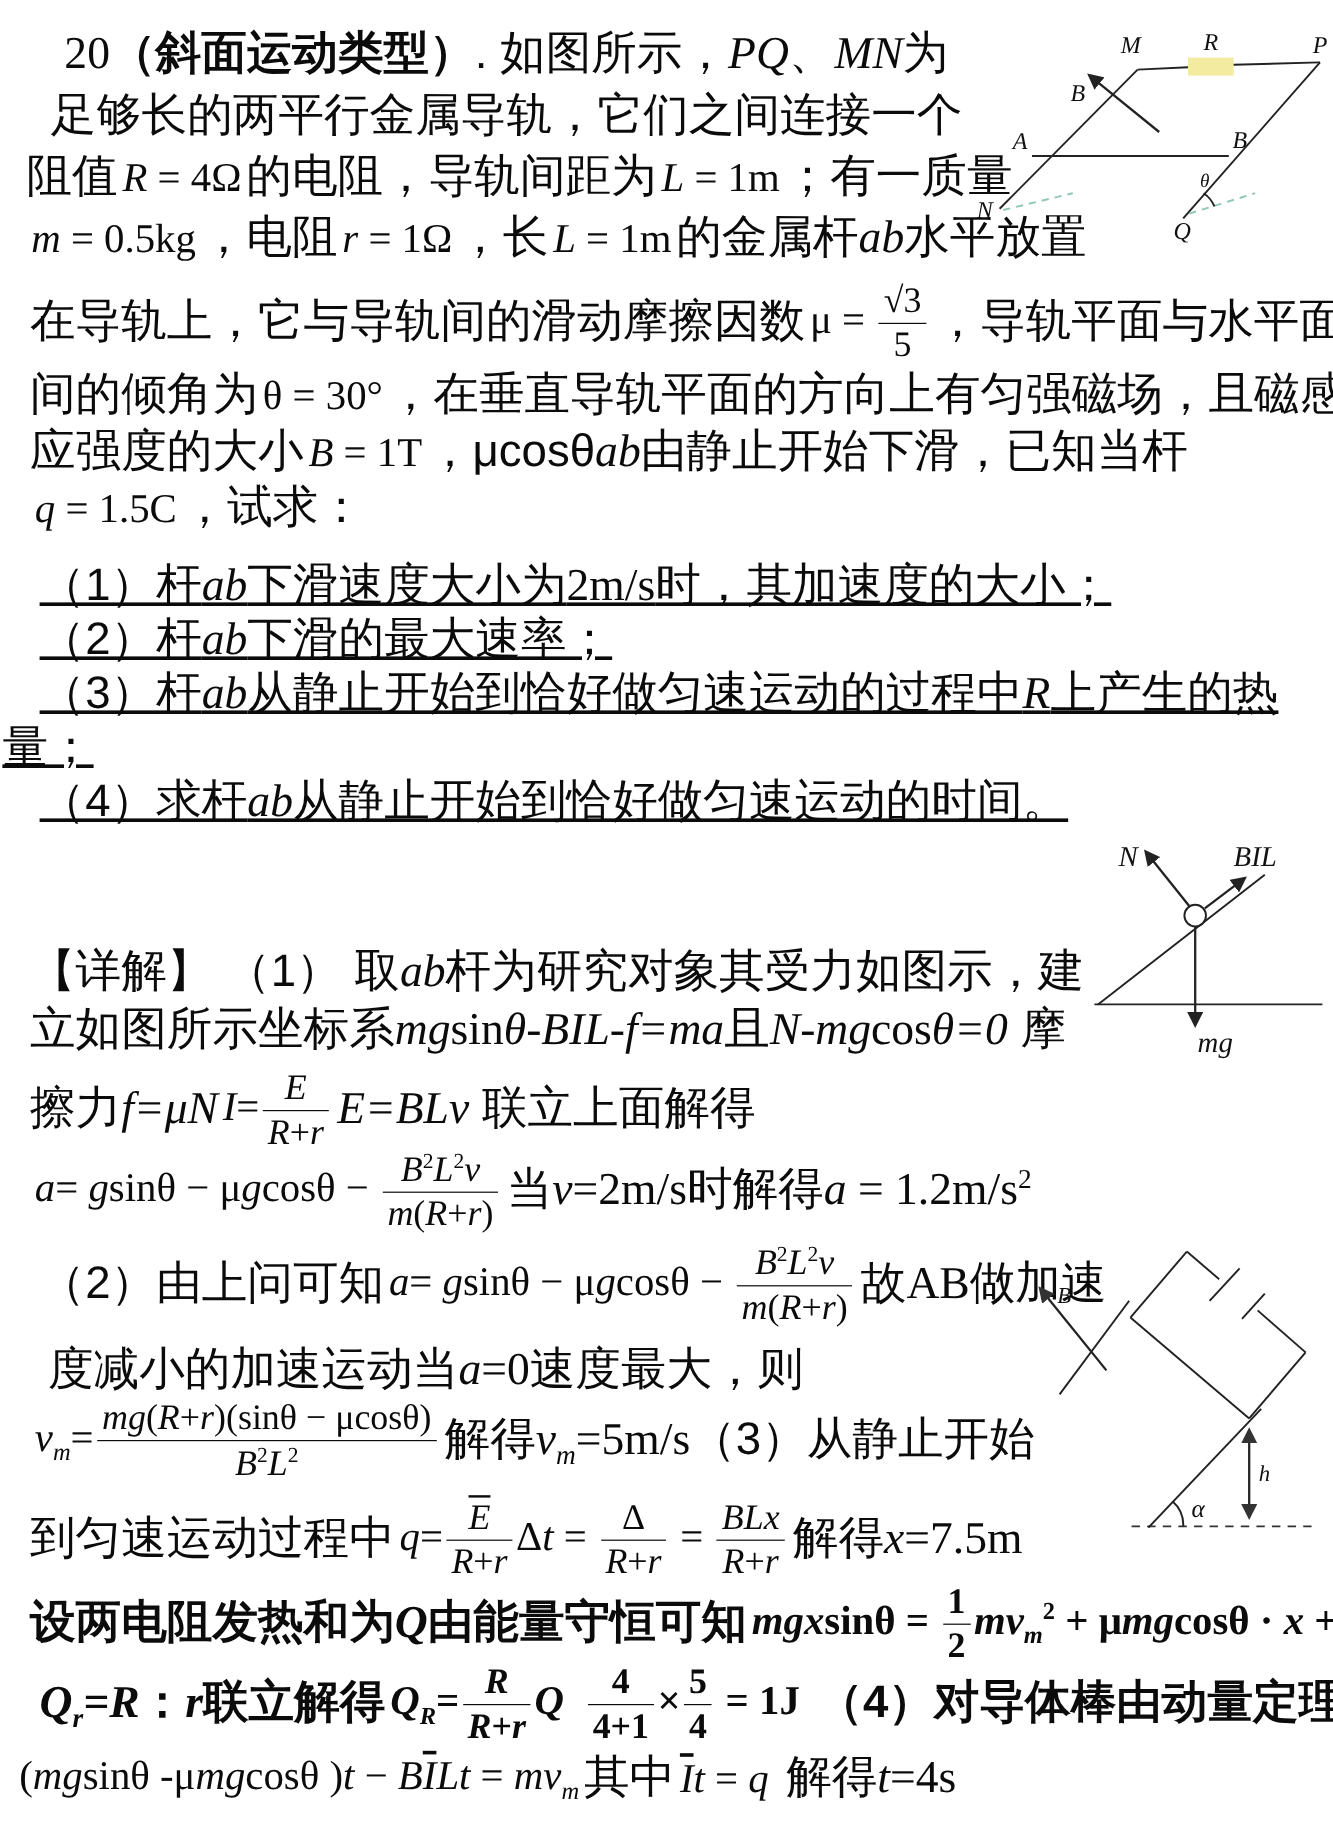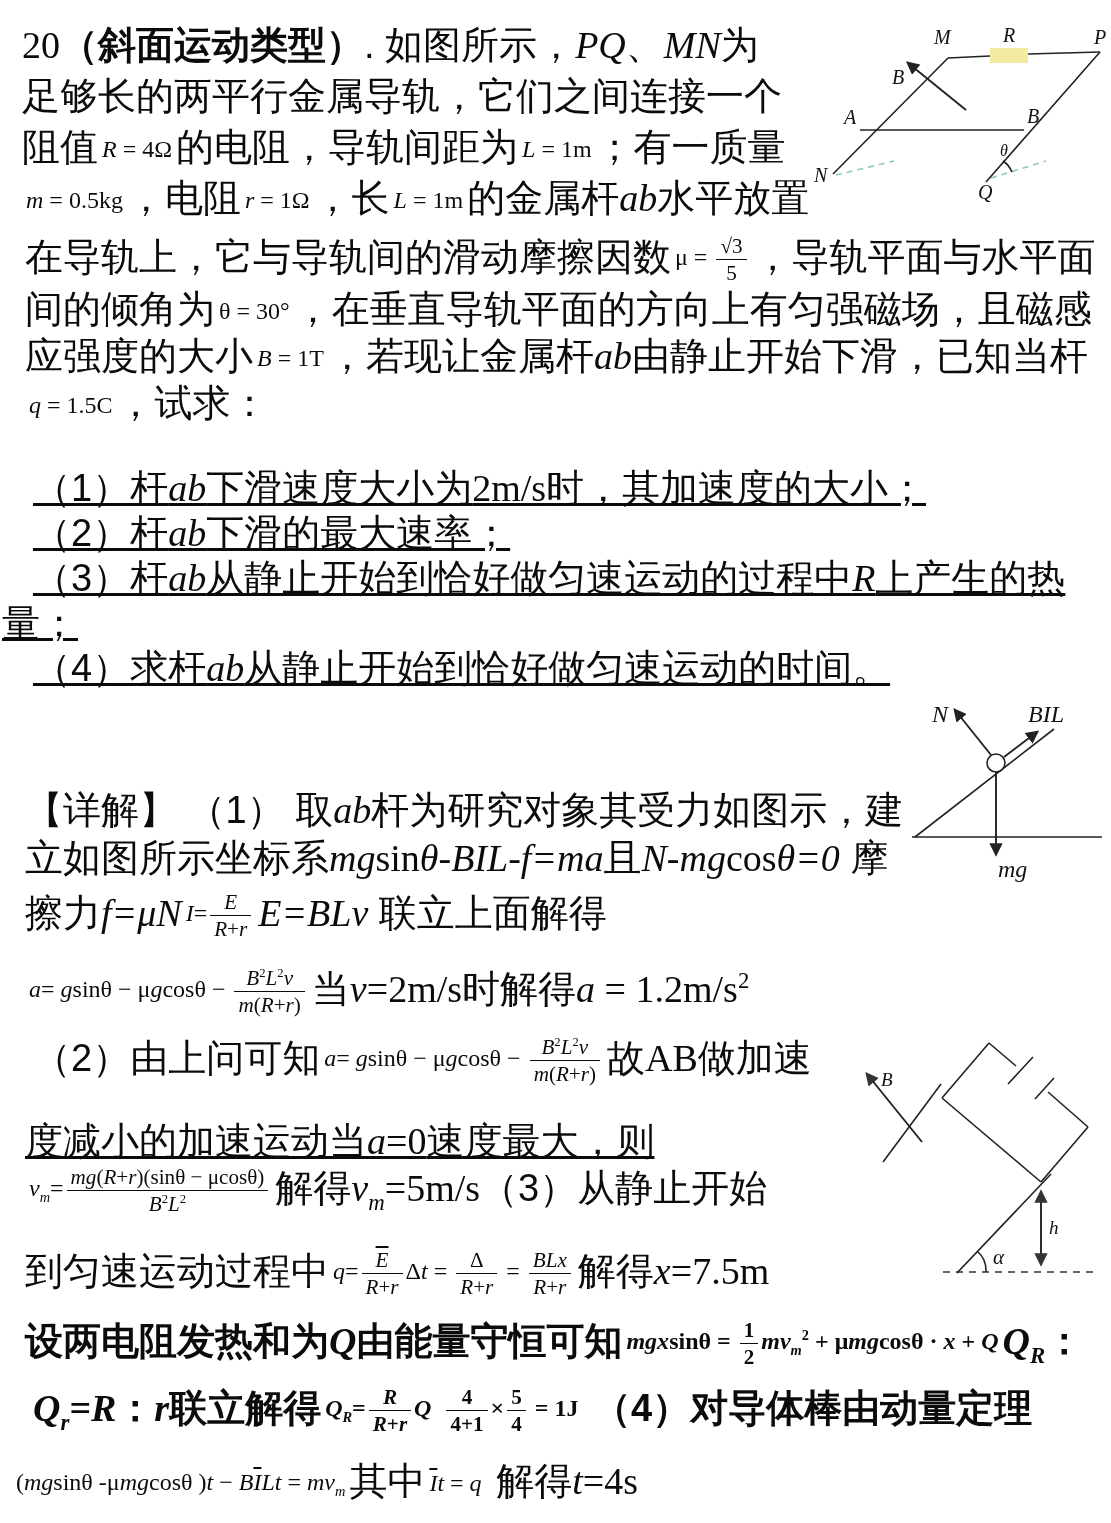--- a/index.html
+++ b/index.html
@@ -5,49 +5,49 @@
   * { margin:0; padding:0; box-sizing:border-box; }
   html,body { background:#ffffff; }
   .page {
     position:relative; width:1111px; height:1523px;
     background:#ffffff; color:#0b0b0b; overflow:hidden;
     font-family:"Liberation Sans", sans-serif;
   }
   .blk { position:absolute; }
   .ln { white-space:nowrap; font-size:38px; line-height:47px; }
   .p1 { left:22px; top:20px; width:800px; }
-  .p1 .ln { line-height:51px; }
+  .p1 .ln { line-height:51px;text-align:center; }
   .p2 { left:25px; top:234px; width:1080px; }
   .p2 .ln { line-height:47px; }
   .qs { left:25px; top:466px; width:1086px;text-decoration:underline; }
   .qs .ln { line-height:45px; }
   .ind { margin-left:8px; }
   .outd { margin-left:-23px; }
   .ans { left:25px; top:697px; width:880px; }
   .ans .ln { line-height:49px; }
   .det1 { left:25px; top:786px; width:880px; }
   .det1 .ln { line-height:48px; }
   .d3 { left:25px; top:890px; }
   .d4 { left:25px; top:957px; }
   .d5 { left:25px; top:1035px; }
-  .d6 { left:25px; top:1118px;text-decoration:underline; }
+  .d6 { left:40px; top:1118px; }
   .d7 { left:25px; top:1165px; }
   .d8 { left:25px; top:1248px; }
   .d9 { left:25px; top:1318px;font-weight:bold; }
   .d10 { left:25px; top:1385px;font-weight:bold; }
   .d11 { left:12px; top:1458px; }
   .cn { font-family:"Liberation Sans", sans-serif; }
   .cnb { font-family:"Liberation Sans", sans-serif; font-weight:bold; }
   .it { font-family:"Liberation Serif", serif; font-style:italic; }
   .rm { font-family:"Liberation Serif", serif; }
   .sup { font-size:60%; vertical-align:super; }
   .sub { font-size:60%; vertical-align:sub; }
   .ov { text-decoration:overline; }
   .eq {
-    font-size:24px; font-family:"Liberation Serif", serif;
+    font-size:34px; font-family:"Liberation Serif", serif;
     vertical-align:middle; display:inline-block; line-height:1.15;
     margin:0 4px;
   }
   .f { display:inline-block; text-align:center; vertical-align:middle; margin:0 3px; }
   .f .n { display:block; border-bottom:1.4px solid #0b0b0b; padding:0 4px 1px; font-size:0.88em; line-height:1.15; }
   .f .d { display:block; padding:1px 4px 0; font-size:0.88em; line-height:1.15; }
   .fig { position:absolute; }
   .fig1 { left:808px; top:22px; width:302px; height:180px; }
   .fig2 { left:888px; top:692px; width:222px; height:200px; }
   .fig3 { left:845px; top:1030px; width:266px; height:270px; }
@@ -64,21 +64,21 @@
   <div class="blk p1">
     <div class="ln"><span class="rm">20</span><span class="cnb">（斜面运动类型）</span><span class="cn">. 如图所示，</span><span class="it">PQ</span><span class="cn">、</span><span class="it">MN</span><span class="cn">为</span></div>
     <div class="ln"><span class="cn">足够长的两平行金属导轨，它们之间连接一个</span></div>
     <div class="ln"><span class="cn">阻值</span><span class="eq"><span class="it">R</span><span class="rm"> = 4Ω</span></span><span class="cn">的电阻，导轨间距为</span><span class="eq"><span class="it">L</span><span class="rm"> = 1m</span></span><span class="cn">；有一质量</span></div>
     <div class="ln"><span class="eq"><span class="it">m</span><span class="rm"> = 0.5kg</span></span><span class="cn">，电阻</span><span class="eq"><span class="it">r</span><span class="rm"> = 1Ω</span></span><span class="cn">，长</span><span class="eq"><span class="it">L</span><span class="rm"> = 1m</span></span><span class="cn">的金属杆</span><span class="it">ab</span><span class="cn">水平放置</span></div>
   </div>
 
   <div class="blk p2">
     <div class="ln"><span class="cn">在导轨上，它与导轨间的滑动摩擦因数</span><span class="eq"><span class="rm">μ = </span><span class="f"><span class="n"><span class="rm">√3</span></span><span class="d"><span class="rm">5</span></span></span></span><span class="cn">，导轨平面与水平面</span></div>
     <div class="ln"><span class="cn">间的倾角为</span><span class="eq"><span class="rm">θ = 30°</span></span><span class="cn">，在垂直导轨平面的方向上有匀强磁场，且磁感</span></div>
-    <div class="ln"><span class="cn">应强度的大小</span><span class="eq"><span class="it">B</span><span class="rm"> = 1T</span></span><span class="cn">，若现让金属杆</span><span class="it">ab</span><span class="cn">由静止开始下滑，已知当杆</span></div>
+    <div class="ln"><span class="cn">应强度的大小</span><span class="eq"><span class="it">B</span><span class="rm"> = 1T</span></span><span class="cn">，μcosθ</span><span class="it">ab</span><span class="cn">由静止开始下滑，已知当杆</span></div>
     <div class="ln"><span class="eq"><span class="it">q</span><span class="rm"> = 1.5C</span></span><span class="cn">，试求：</span></div>
   </div>
 
   <div class="blk qs">
     <div class="ln ind"><span class="cn">（1）杆</span><span class="it">ab</span><span class="cn">下滑速度大小为</span><span class="rm">2m/s</span><span class="cn">时，其加速度的大小；</span></div>
     <div class="ln ind"><span class="cn">（2）杆</span><span class="it">ab</span><span class="cn">下滑的最大速率；</span></div>
     <div class="ln ind"><span class="cn">（3）杆</span><span class="it">ab</span><span class="cn">从静止开始到恰好做匀速运动的过程中</span><span class="it">R</span><span class="cn">上产生的热</span></div>
     <div class="ln outd"><span class="cn">量；</span></div>
     <div class="ln ind"><span class="cn">（4）求杆</span><span class="it">ab</span><span class="cn">从静止开始到恰好做匀速运动的时间。</span></div>
   </div>

